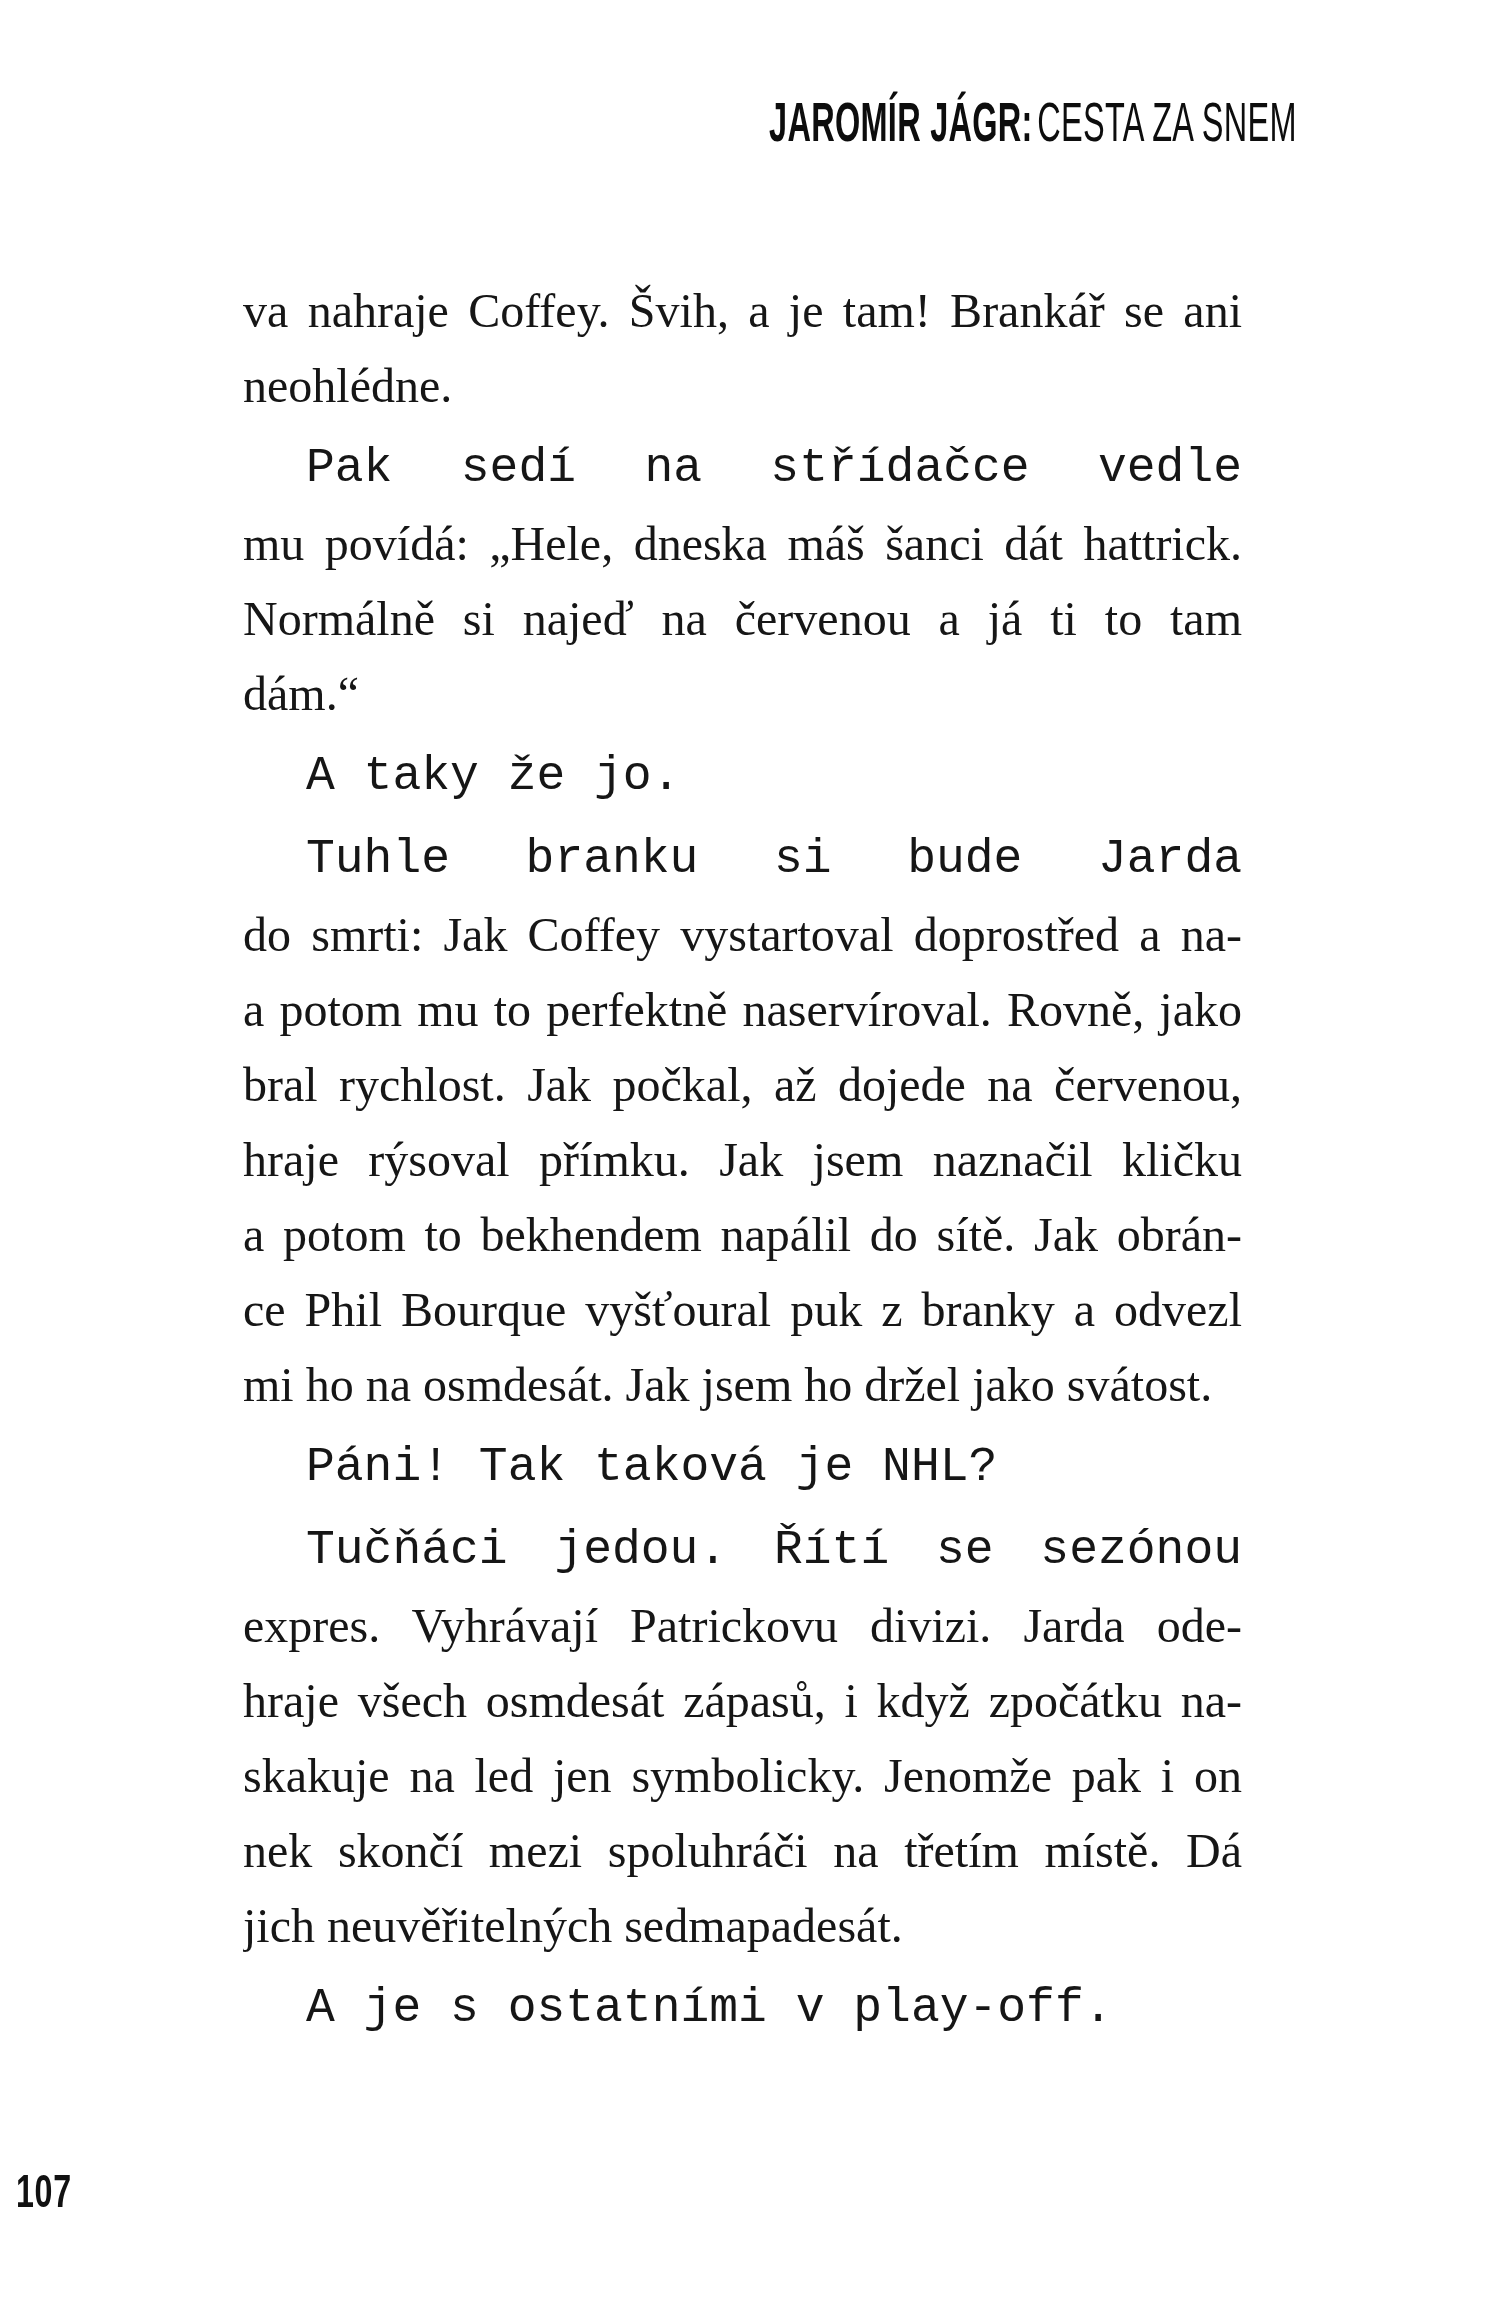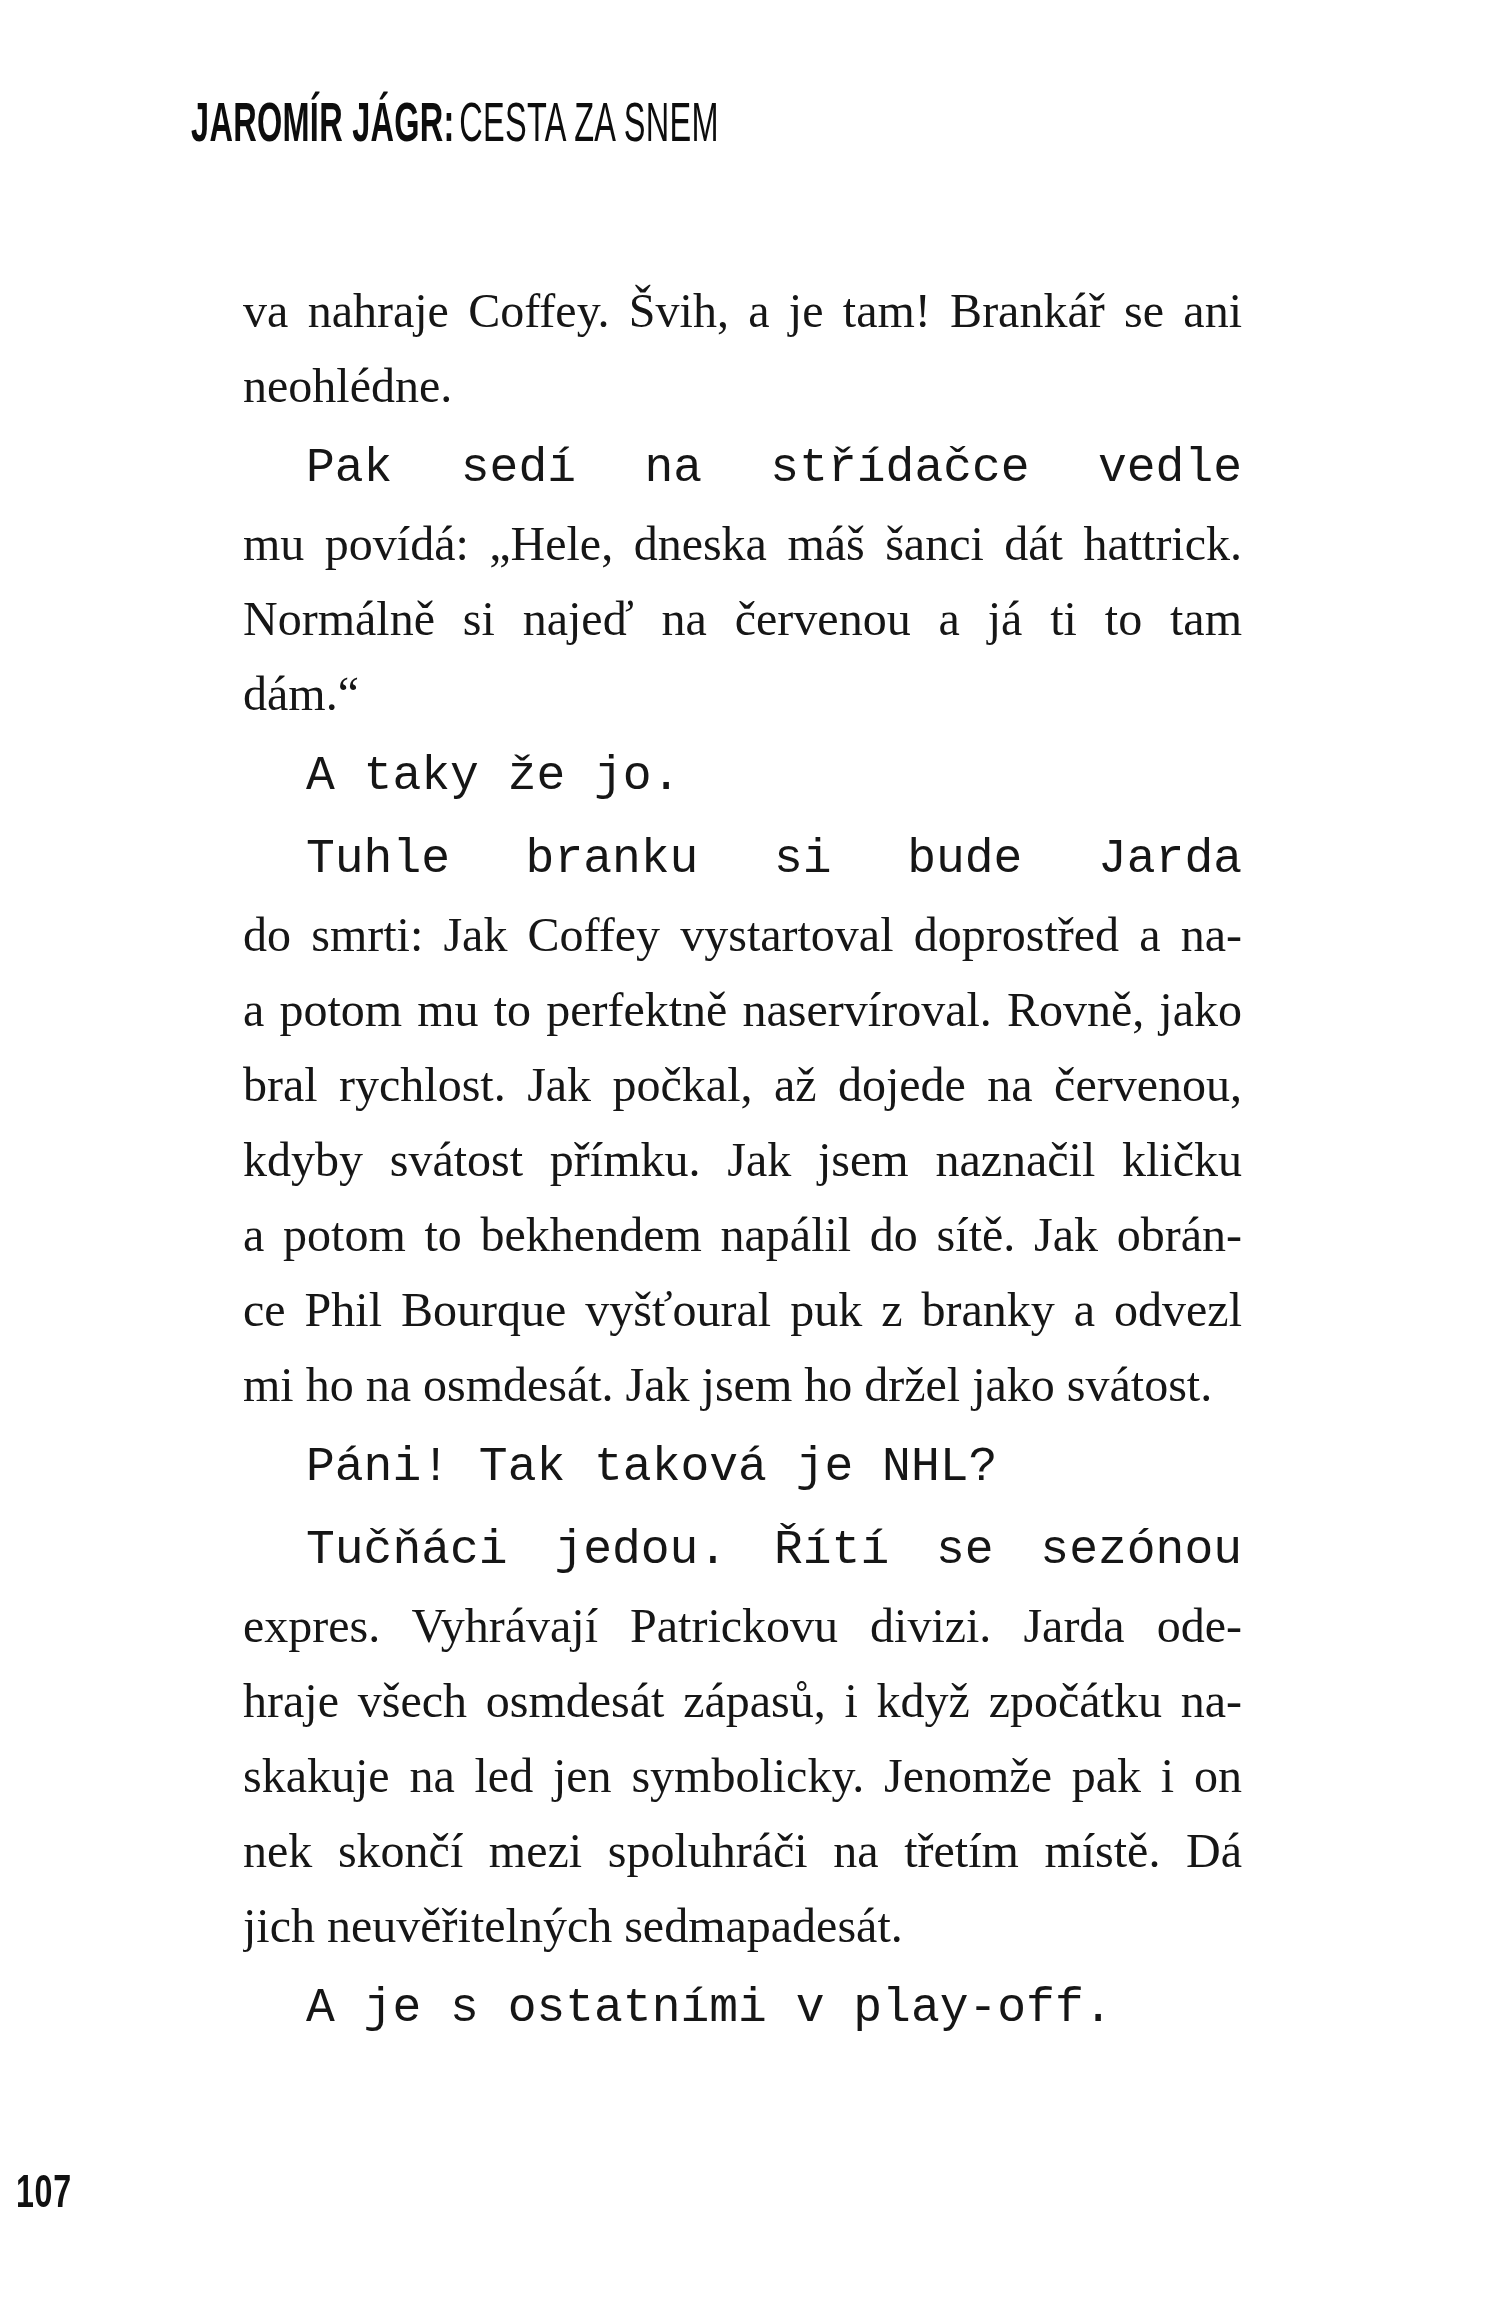--- a/index.html
+++ b/index.html
@@ -16,21 +16,21 @@
     font-family: "Liberation Serif", "DejaVu Serif", serif;
     color: #161616;
   }
 
   
   .running-header {
     position: absolute;
     top: 94px;
     left: 0;
     width: 100%;
-    text-align: left;
+    text-align: right;
   }
   .running-header .condensed {
     display: inline-block;
     transform: scaleX(0.58);
     transform-origin: 50% 0;
     font-family: "Liberation Sans", sans-serif;
     font-size: 56px;
     line-height: 1;
     white-space: nowrap;
     color: #0d0d0d;
@@ -100,21 +100,21 @@
         <div class="line">dám.“</div>
       </div>
       <div class="paragraph">
         <div class="line indent">A taky že jo.</div>
       </div>
       <div class="paragraph">
         <div class="line fill indent">Tuhle branku si bude Jarda pamatovat snad</div>
         <div class="line fill">do smrti: Jak Coffey vystartoval doprostřed a na-</div>
         <div class="line fill">a potom mu to perfektně naservíroval. Rovně, jako</div>
         <div class="line fill">bral rychlost. Jak počkal, až dojede na červenou,</div>
-        <div class="line fill">kdyby svátost přímku. Jak jsem naznačil kličku</div>
+        <div class="line fill">hraje rýsoval přímku. Jak jsem naznačil kličku</div>
         <div class="line fill">a potom to bekhendem napálil do sítě. Jak obrán-</div>
         <div class="line fill">ce Phil Bourque vyšťoural puk z branky a odvezl</div>
         <div class="line">mi ho na osmdesát. Jak jsem ho držel jako svátost.</div>
       </div>
       <div class="paragraph">
         <div class="line indent">Páni! Tak taková je NHL?</div>
       </div>
       <div class="paragraph">
         <div class="line fill indent">Tučňáci jedou. Řítí se sezónou jako rozjetý</div>
         <div class="line fill">expres. Vyhrávají Patrickovu divizi. Jarda ode-</div>

